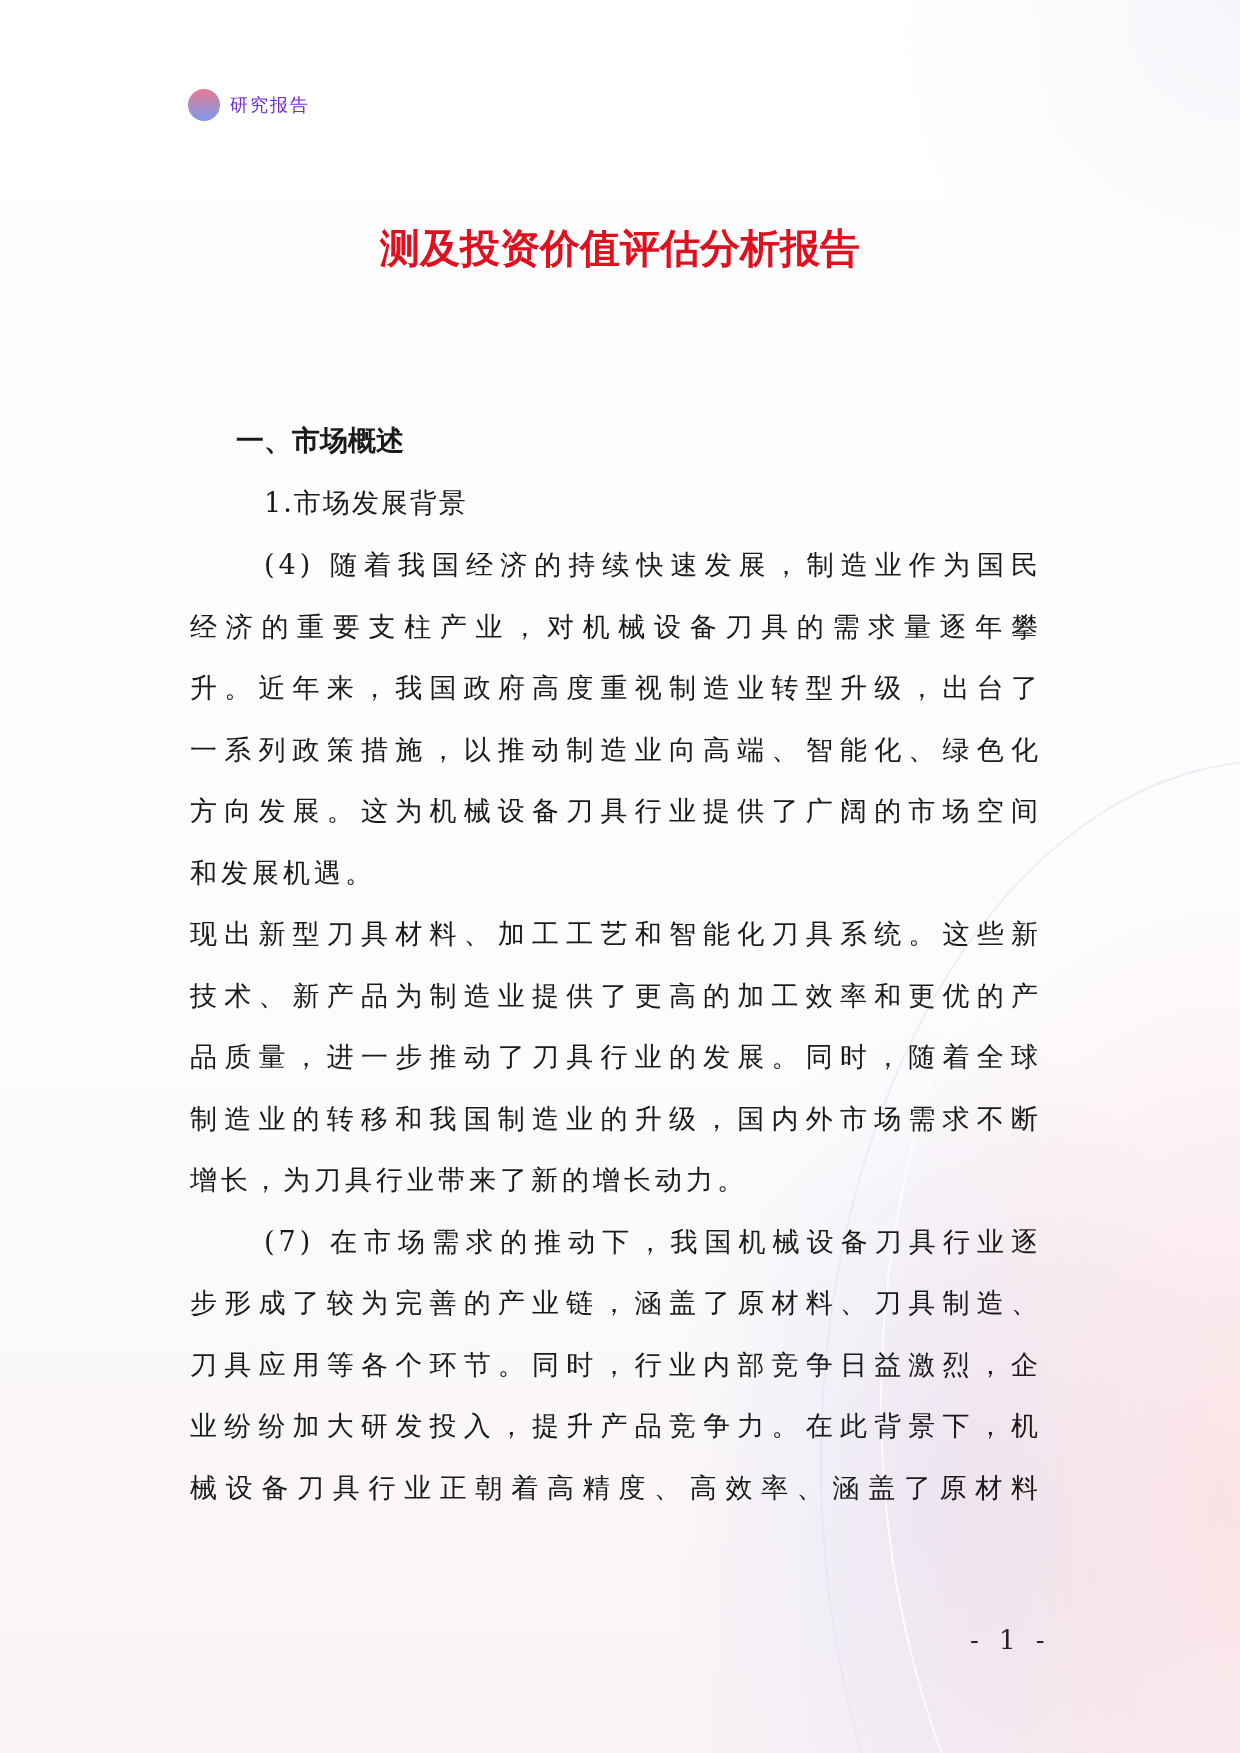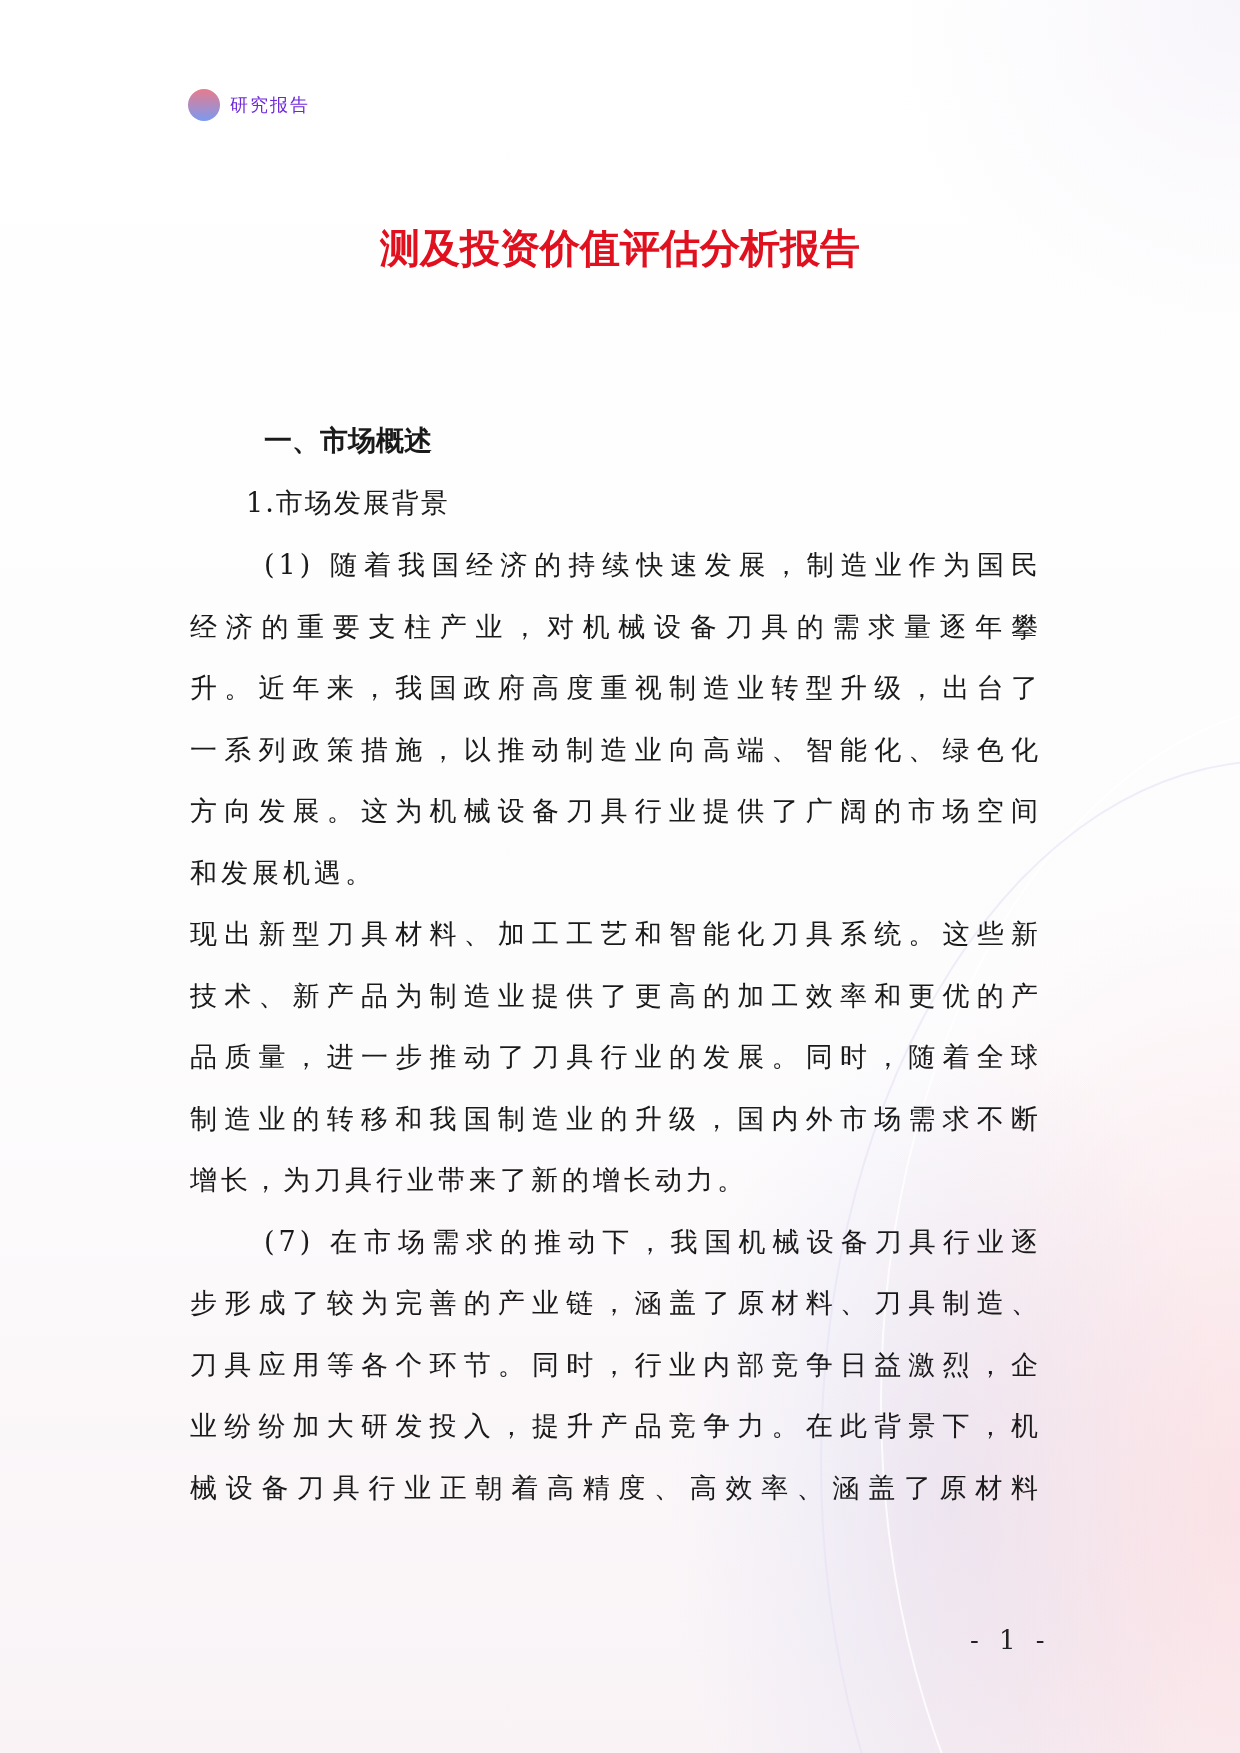--- a/index.html
+++ b/index.html
@@ -44,25 +44,25 @@
     font-family: "DejaVu Sans", "Liberation Sans", sans-serif;
     font-weight: bold; color: #e0101e;
     font-size: 40px; line-height: 60px;
   }
 
   .content {
     position: absolute; left: 190px; width: 852px; top: 410px;
   }
   .h1 {
     font-family: "DejaVu Sans", sans-serif; font-weight: bold;
-    font-size: 28px; margin-left: 74px; height: 62px; line-height: 62px;
+    font-size: 28px; margin-left: 46px; height: 62px; line-height: 62px;
     margin-top: 0;
   }
   .h2 {
-    font-size: 27px; margin-left: 56px; height: 62px; line-height: 62px;
+    font-size: 27px; margin-left: 74px; height: 62px; line-height: 62px;
     letter-spacing: 2px;
   }
   .para {
     font-size: 27px; line-height: 61.5px;
     text-indent: 74px;
     text-align: justify; text-align-last: justify;
     letter-spacing: 4px;
     margin: 0;
   }
   .para-line { display: block; text-align: justify; text-align-last: justify; text-indent: 0; }
@@ -90,21 +90,21 @@
 
   <div class="title">
     <div>测及投资价值评估分析报告</div>
   </div>
 
   <div class="content">
     <div class="h1">一、市场概述</div>
     <div class="h2">1.市场发展背景</div>
 
     <div class="para">
-      <span class="para-line first">(1) 随着我国经济的持续快速发展，制造业作为国民</span>
+      <span class="para-line first">(4) 随着我国经济的持续快速发展，制造业作为国民</span>
       <span class="para-line">经济的重要支柱产业，对机械设备刀具的需求量逐年攀</span>
       <span class="para-line">升。近年来，我国政府高度重视制造业转型升级，出台了</span>
       <span class="para-line">一系列政策措施，以推动制造业向高端、智能化、绿色化</span>
       <span class="para-line">方向发展。这为机械设备刀具行业提供了广阔的市场空间</span>
       <span class="para-line end">和发展机遇。</span>
     </div>
 
     <div class="para">
       <span class="para-line">现出新型刀具材料、加工工艺和智能化刀具系统。这些新</span>
       <span class="para-line">技术、新产品为制造业提供了更高的加工效率和更优的产</span>

